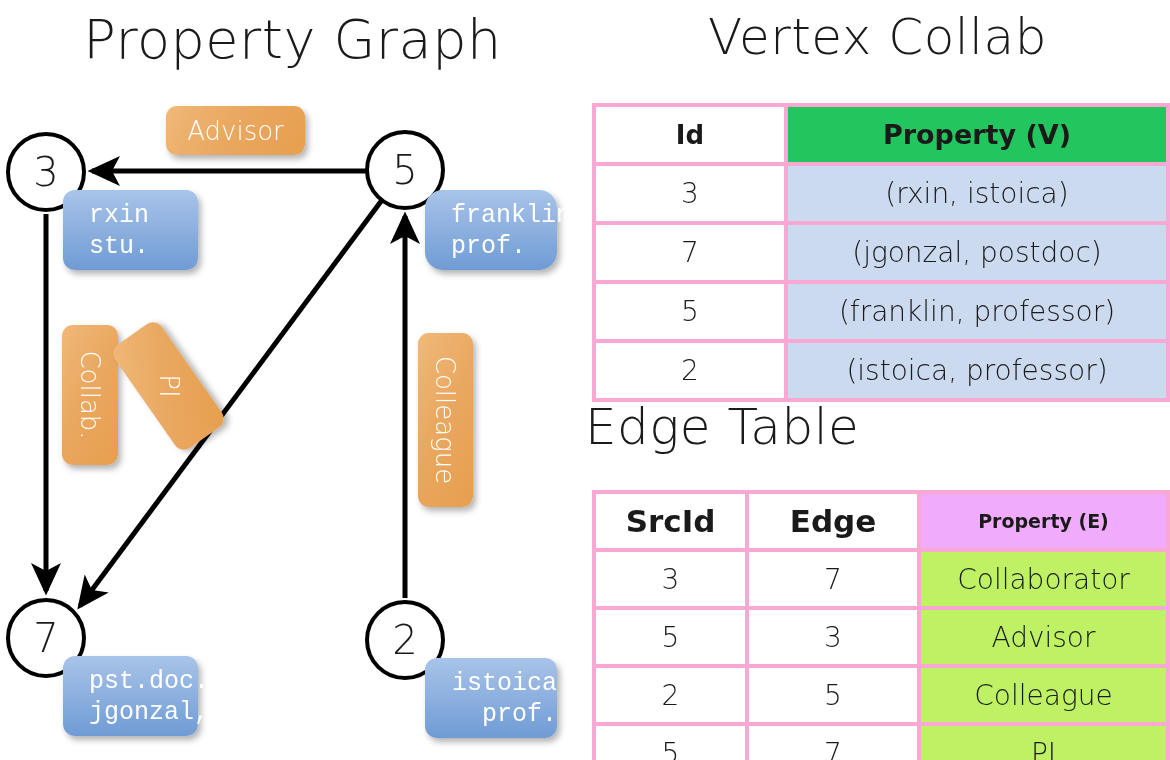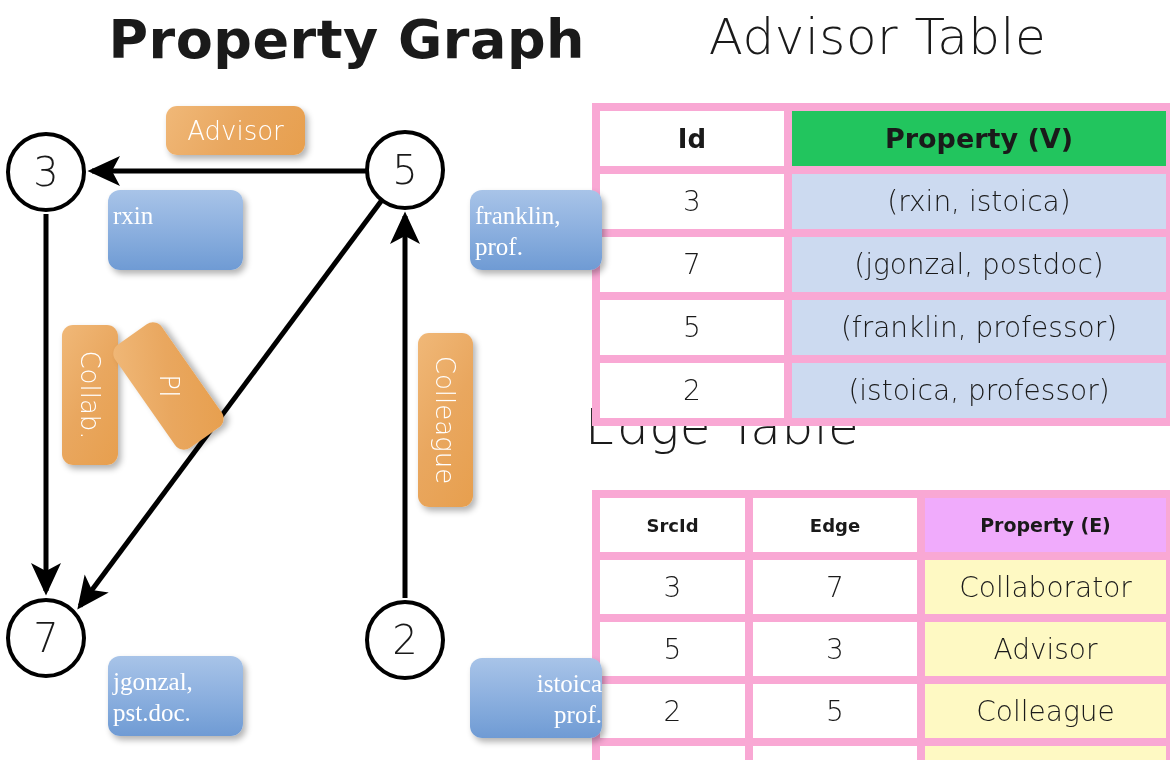--- a/index.html
+++ b/index.html
@@ -20,23 +20,22 @@
   .title {
     position: absolute;
     font-family: "DejaVu Sans", sans-serif;
     font-weight: 300;
     color: #1a1a1a;
     white-space: nowrap;
     letter-spacing: 0.5px;
   }
   #title-property-graph {
     left: 0; top: 8px; width: 585px;
-    text-align: right;
+    text-align: center;
     font-size: 54px;
-    font-weight: bold;
   }
   #title-vertex-table {
     left: 585px; top: 8px; width: 585px;
     text-align: center;
     font-size: 50px;
   }
   #title-edge-table {
     left: 585px; top: 398px; width: 585px;
     text-align: left;
     font-size: 50px;
@@ -69,29 +68,28 @@
     font-size: 40px;
     color: #1a1a1a;
     z-index: 6;
   }
 
   .prop-box {
     position: absolute;
     border-radius: 12px;
     box-sizing: border-box;
     color: #ffffff;
-    font-family: Liberation Serif, serif;
+    font-family: Liberation Mono, monospace;
     font-weight: 300;
     font-size: 25px;
     line-height: 1.25;
-    padding: 10px 0 0 5px;
+    padding: 10px 0 0 26px;
     background: linear-gradient(180deg, #a8c4e8 0%, #8fb2e0 45%, #6f9bd4 100%);
     box-shadow: 3px 4px 6px rgba(0,0,0,0.30);
     z-index: 8;
-    margin-left: 45px;
   }
 
   .edge-label {
     position: absolute;
     border-radius: 11px;
     box-sizing: border-box;
     color: #ffffff;
     font-family: "DejaVu Sans", sans-serif;
     font-weight: 300;
     font-size: 26px;
@@ -108,21 +106,21 @@
 
   
   .data-table {
     position: absolute;
     border-collapse: collapse;
     table-layout: fixed;
     font-family: "DejaVu Sans", sans-serif;
     font-weight: 300;
   }
   .data-table td, .data-table th {
-    border: 8px solid #f9a8d4;
+    border: 4px solid #f9a8d4;
     text-align: center;
     font-weight: 300;
     color: #1a1a1a;
     padding: 0;
   }
   .data-table th {
     font-weight: bold;
   }
 
   #vertex-table {
@@ -138,30 +136,30 @@
   #vertex-table td.v-prop  { background:#ccdaf0; }
 
   #edge-table {
     left: 592px; top: 490px;
     width: 574px;
   }
   #edge-table col.c-src  { width: 153px; }
   #edge-table col.c-dst  { width: 172px; }
   #edge-table col.c-prop { width: 249px; }
   #edge-table th, #edge-table td { height: 54px; font-size: 28px; }
-  #edge-table th.h-src, #edge-table th.h-dst { font-size: 18px; background:#fff; }
+  #edge-table th.h-src, #edge-table th.h-dst { font-size: 31px; background:#fff; }
   #edge-table th.h-prop { font-size: 19px; background:#f0abfc; }
   #edge-table td.e-num  { background:#ffffff; }
-  #edge-table td.e-prop { background:#fef9c3; }
+  #edge-table td.e-prop { background:#bef264; }
 </style>
 </head>
 <body>
 
 <div class="title" id="title-property-graph">Property Graph</div>
-<div class="title" id="title-vertex-table">Advisor Table</div>
+<div class="title" id="title-vertex-table">Vertex Collab</div>
 <div class="title" id="title-edge-table">Edge Table</div>
 
 <div id="graph-panel">
 
   <svg id="graph-edges" viewBox="0 0 585 760">
     <defs>
       <marker id="arrowhead" markerWidth="7" markerHeight="7" refX="5.6" refY="3" orient="auto" markerUnits="strokeWidth">
         <path d="M0,0 L6.5,3 L0,6 L1.6,3 z" fill="#000"></path>
       </marker>
     </defs>
@@ -175,30 +173,31 @@
     <line x1="405" y1="598" x2="405" y2="216" stroke="#000" stroke-width="5" marker-end="url(#arrowhead)"></line>
   </svg>
 
   <div class="node" style="left:6px;  top:132px;">3</div>
   <div class="node" style="left:365px;top:130px;">5</div>
   <div class="node" style="left:6px;  top:598px;">7</div>
   <div class="node" style="left:365px;top:600px;">2</div>
 
   <div class="prop-box" style="left:63px; top:190px; width:135px; height:80px;">
     <div>rxin</div>
-  </div>
-
-  <div class="prop-box" style="left:425px; top:190px; width:132px; height:80px;">
+    <div>stu.</div>
+  </div>
+
+  <div class="prop-box" style="left:425px; top:190px; width:132px; height:80px;border-radius:18px;">
     <div>franklin,</div>
     <div>prof.</div>
   </div>
 
   <div class="prop-box" style="left:63px; top:656px; width:135px; height:80px;">
+    <div>pst.doc.</div>
     <div>jgonzal,</div>
-    <div>pst.doc.</div>
   </div>
 
   <div class="prop-box" style="left:425px; top:658px; width:132px; height:80px;text-align:right;">
     <div>istoica</div>
     <div>prof.</div>
   </div>
 
   <div class="edge-label" style="left:166px; top:106px; width:139px; height:49px;">
     <span>Advisor</span>
   </div>

